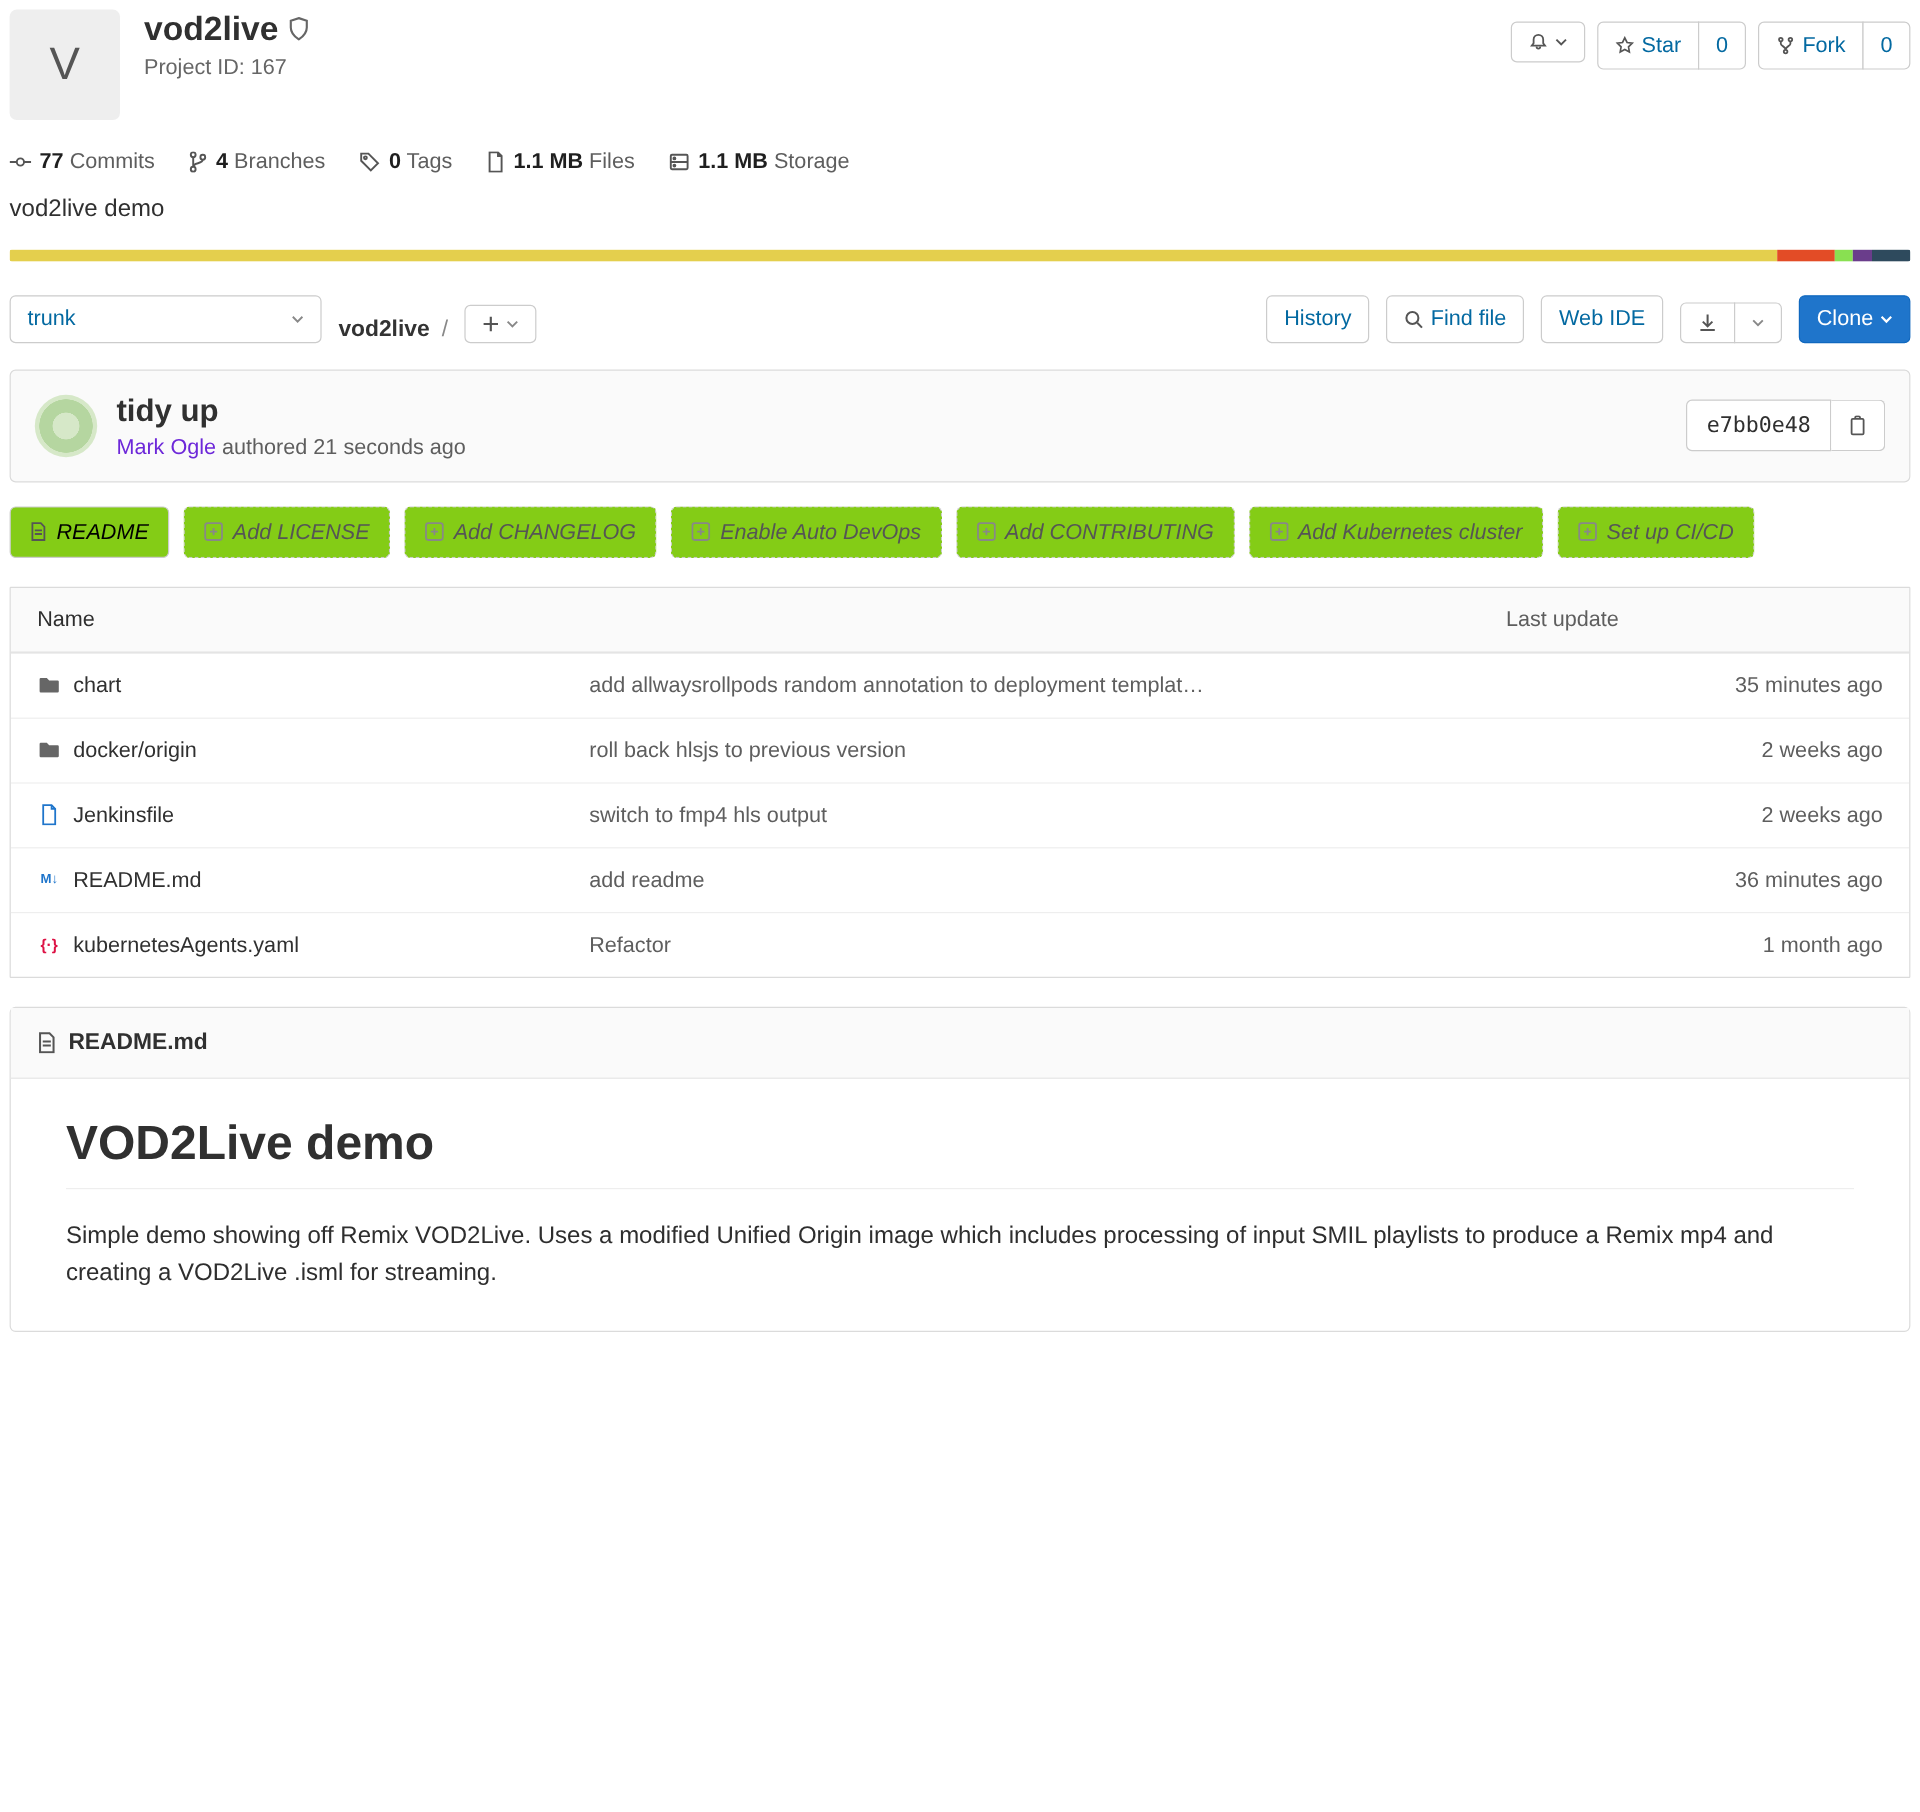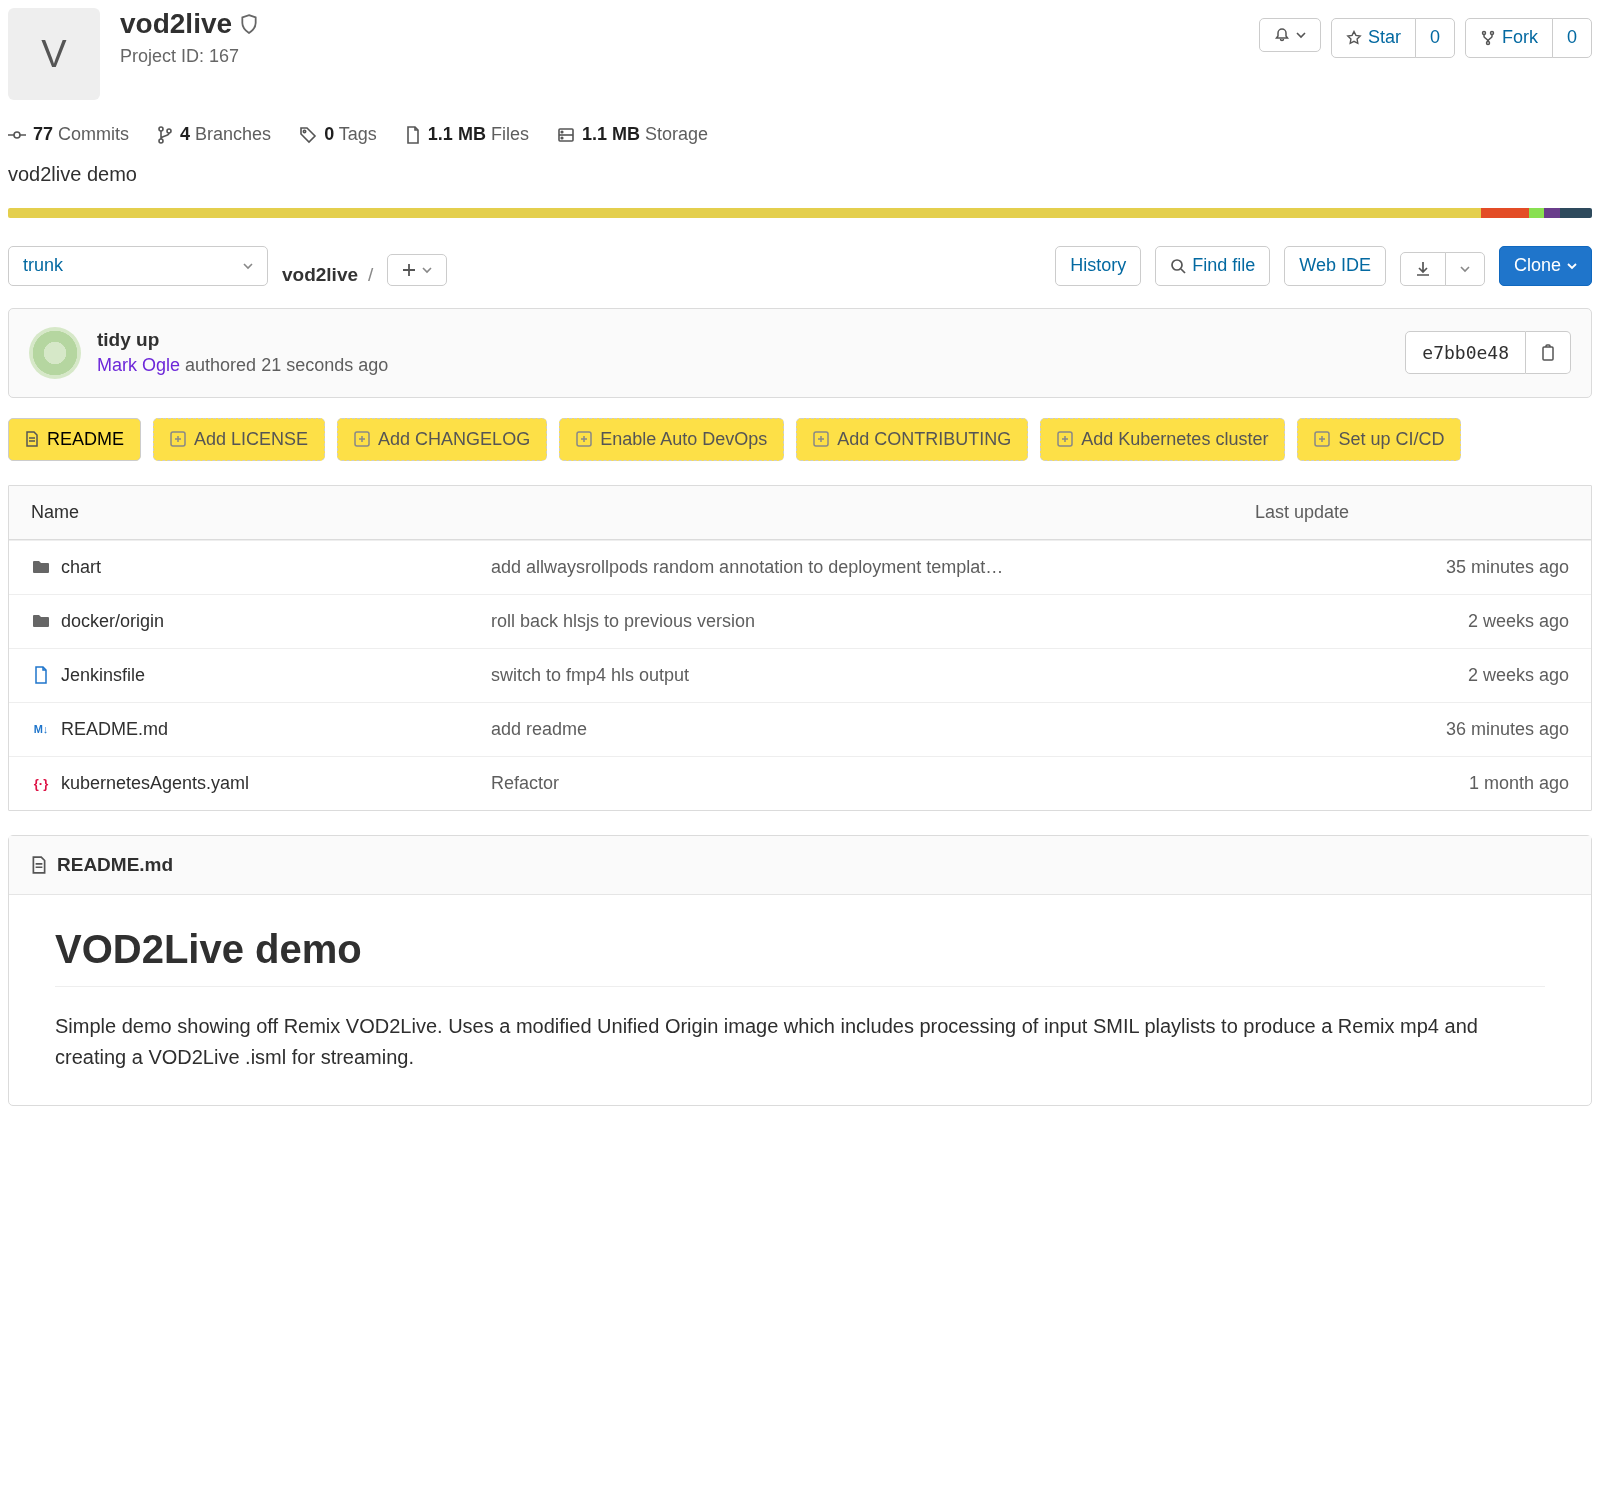--- a/index.html
+++ b/index.html
@@ -35,30 +35,30 @@
 .branch-selector { width: 260px; justify-content: space-between; }
 .breadcrumb { display: flex; align-items: center; gap: 10px; font-size: 19px; font-weight: 600; color: #333; }
 .breadcrumb .sep { color: #888; font-weight: 400; }
 .spacer { flex: 1; }
 .btn.primary { background: #1f75cb; border-color: #1068bf; color: #fff; }
 
 
 .commit-box { display: flex; align-items: center; gap: 16px; border: 1px solid #dbdbdb; background: #fafafa; border-radius: 5px; padding: 18px 20px; margin-bottom: 20px; }
 .commit-avatar { width: 52px; height: 52px; border-radius: 50%; background: radial-gradient(circle, #d6e8c8 30%, #b5d6a0 31%, #b5d6a0 60%, #d6e8c8 61%); }
 .commit-info { flex: 1; }
-.commit-title { font-weight: 700; font-size: 19px; margin-bottom: 4px; }
+.commit-title { font-weight: 700; font-size: 26px; margin-bottom: 4px; }
 .commit-meta { font-size: 18px; color: #5e5e5e; }
 .commit-meta .author { color: #6d28d9; }
 .sha-group { display: flex; }
 .sha-box { font-family: "SFMono-Regular", Consolas, monospace; padding: 10px 16px; border: 1px solid #ccc; border-radius: 5px 0 0 5px; font-size: 18px; background:#fff;}
 .copy-btn { border: 1px solid #ccc; border-left: none; border-radius: 0 5px 5px 0; padding: 10px 14px; background: #fff; cursor: pointer; }
 
 
 .chips-row { display: flex; flex-wrap: wrap; gap: 12px; margin-bottom: 24px; }
-.chip { display: inline-flex; align-items: center; gap: 8px; padding: 10px 16px; border: 1px solid #ccc; border-radius: 5px; font-size: 18px; background: #fde047; cursor:pointer;}
+.chip { display: inline-flex; align-items: center; gap: 8px; padding: 10px 16px; border: 1px solid #ccc; border-radius: 5px; font-size: 18px; background: #84cc16; cursor:pointer;font-style:italic;}
 .chip.dashed { border-style: dashed; color: #555; }
 
 
 .file-table { width: 100%; border: 1px solid #dbdbdb; border-radius: 1px; overflow: hidden; margin-bottom: 24px; }
 .ft-header, .ft-row { display: grid; grid-template-columns: 460px 1fr 220px; padding: 16px 22px; align-items: center; font-size: 18px; }
 .ft-header { background: #fafafa; border-bottom: 1px solid #dbdbdb; color: #2e2e2e; font-weight: 400; }
 .ft-row { border-top: 1px solid #eee; }
 .ft-header .col-update, .ft-row .col-update { text-align: right; }
 .col-name { display: flex; align-items: center; gap: 10px; }
 .col-commit { color: #5e5e5e; white-space: nowrap; overflow: hidden; text-overflow: ellipsis; }

